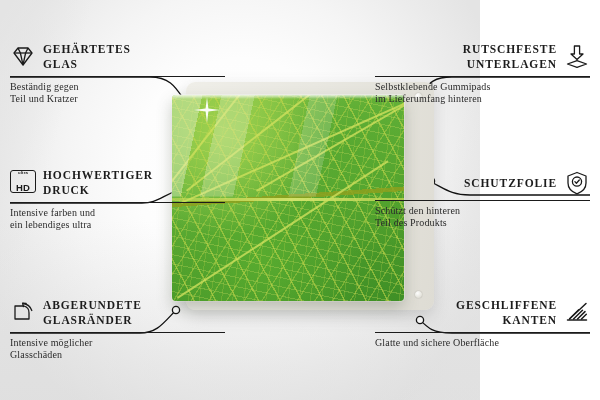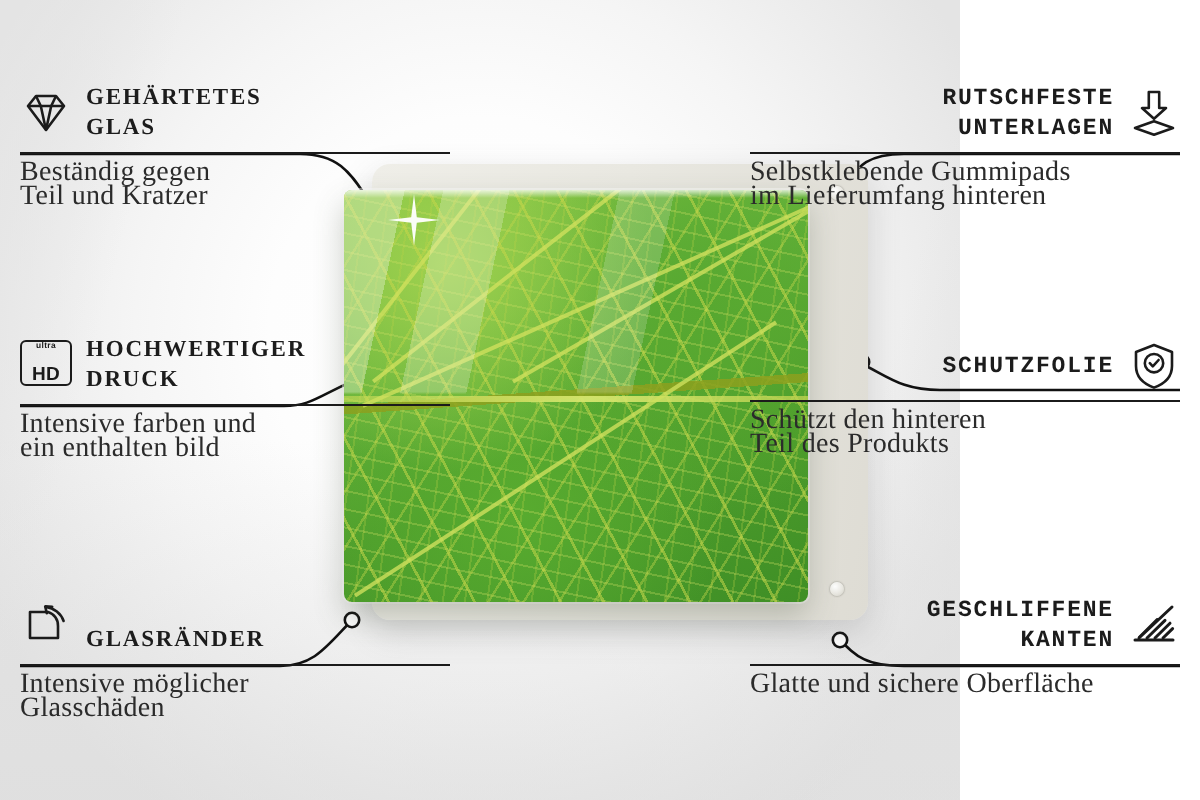--- a/index.html
+++ b/index.html
@@ -83,25 +83,25 @@
   
   .feat{position:absolute;width:215px;}
   .feat .head{display:flex;align-items:center;gap:7px;}
   .feat.left .head{justify-content:flex-start;}
   .feat.right .head{justify-content:flex-end;}
   .title{
     font-family:"Liberation Serif",serif;
     font-size:11.5px;font-weight:700;letter-spacing:.9px;color:#1c1c1c;
     line-height:15px;text-transform:uppercase;
   }
-  .feat.right .title{text-align:right;font-family:Liberation Mono, monospace;}
+  .feat.right .title{text-align:right;}
   .rule{height:1px;background:#1b1b1b;margin-top:4px;}
   .desc{
     font-family:"Liberation Serif",serif;
-    font-size:14px;line-height:11.5px;color:#2b2b2b;margin-top:4px;letter-spacing:.15px;
+    font-size:10px;line-height:11.5px;color:#2b2b2b;margin-top:4px;letter-spacing:.15px;
   }
   .feat.right .desc{}
   .ico{flex:0 0 auto;width:26px;height:26px;display:block;}
   .feat.right .ico{order:2;}
 
   
   #f-glas      {left:10px; top:42px;}
   #f-druck     {left:10px; top:168px;}
   #f-raender   {left:10px; top:298px;}
   #f-unterlagen{left:375px;top:42px;}
@@ -197,36 +197,36 @@
       <div>
         <div class="title">
           <span>HOCHWERTIGER</span><br>
           <span>DRUCK</span>
         </div>
       </div>
     </div>
     <div class="rule"></div>
     <div class="desc">
       <span>Intensive farben und</span><br>
-      <span>ein enthalten bild</span>
+      <span>ein lebendiges ultra</span>
     </div>
   </div>
 
   <div class="feat left" id="f-raender">
     <div class="head">
       <svg class="ico" viewBox="0 0 26 26">
         <g fill="none" stroke="#1b1b1b" stroke-width="1.3" stroke-linejoin="round" stroke-linecap="round">
           <path d="M5 6 H14 A7 7 0 0 1 19 13 V19 H5 Z"></path>
           <path d="M13 3.5 C17 4 20.5 6.8 21.8 10.5"></path>
           <path d="M13.4 6.6 L12.6 3.2 L16.1 3.4"></path>
         </g>
       </svg>
       <div>
         <div class="title">
-          <br>
+          <span>ABGERUNDETE</span><br>
           <span>GLASRÄNDER</span>
         </div>
       </div>
     </div>
     <div class="rule"></div>
     <div class="desc">
       <span>Intensive möglicher</span><br>
       <span>Glasschäden</span>
     </div>
   </div>

